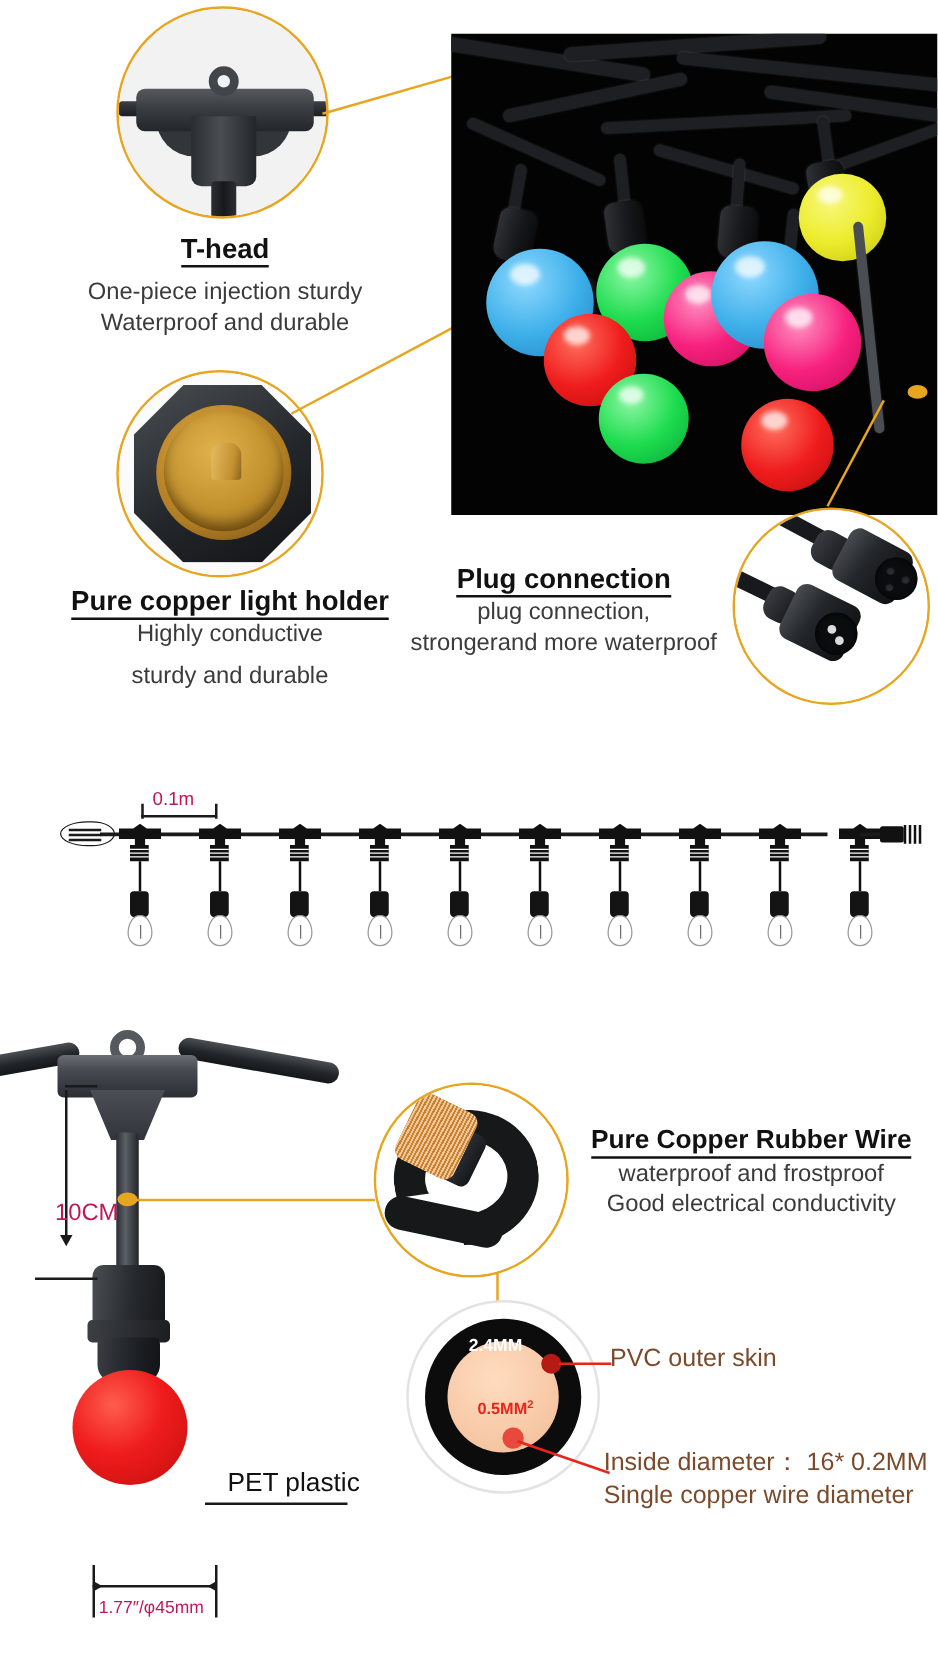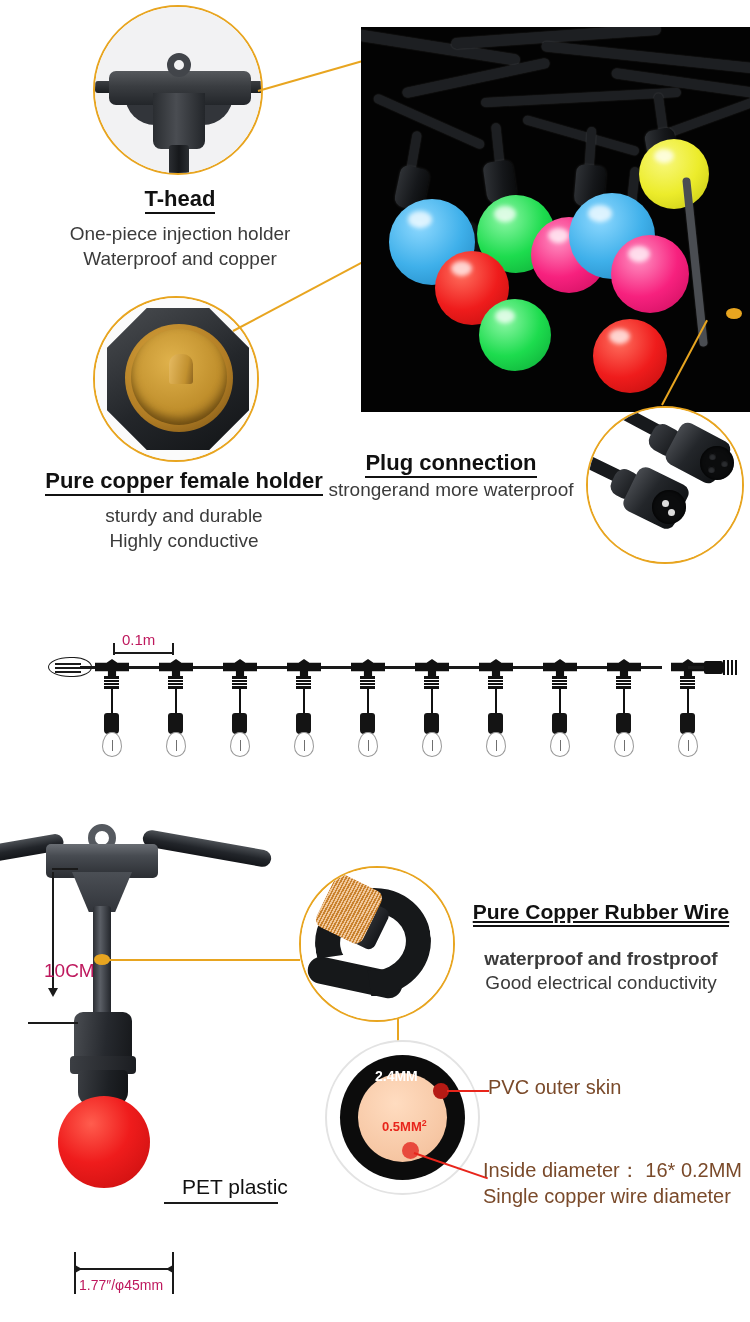--- a/index.html
+++ b/index.html
@@ -271,38 +271,38 @@
       <div class="th-loop"></div>
       <div class="th-drop"></div>
     </div>
   </div>
 
   <div class="lead" style="left:258px; top:90px; width:118px; transform:rotate(-16deg);"></div>
   <div class="dot" style="left:478px; top:42px;"></div>
 
   <div class="cap-wrap" style="left:0; top:186px; width:360px;">
     <div class="hd" style="font-size:22px;">T-head</div>
-    <div class="body-txt" style="font-size:19px; margin-top:8px;">One-piece injection holder</div>
-    <div class="body-txt" style="font-size:19px;">Waterproof and copper</div>
+    <div class="body-txt" style="font-size:19px; margin-top:8px;">One-piece injection sturdy</div>
+    <div class="body-txt" style="font-size:19px;">Waterproof and durable</div>
   </div>
 
   <div class="circ" style="left:93px; top:296px; width:166px; height:166px;">
     <div class="cop-ph">
       <div class="cop-nut"></div>
       <div class="cop-ring1"></div>
       <div class="cop-ring2"></div>
       <div class="cop-pip"></div>
     </div>
   </div>
   <div class="lead" style="left:233px; top:330px; width:150px; transform:rotate(-28deg);"></div>
 
   <div class="cap-wrap" style="left:0; top:468px; width:368px;">
-    <div class="hd" style="font-size:22px;">Pure copper female holder</div>
+    <div class="hd" style="font-size:22px;">Pure copper light holder</div>
+    <div class="body-txt" style="font-size:19px;">Highly conductive</div>
     <div class="body-txt" style="font-size:19px; margin-top:8px;">sturdy and durable</div>
-    <div class="body-txt" style="font-size:19px;">Highly conductive</div>
   </div>
 
   <div class="hero" style="left:361px; top:27px; width:389px; height:385px;">
 
     <div class="hcord" style="left:-20px; top:14px; width:180px; height:11px; transform:rotate(9deg);"></div>
     <div class="hcord" style="left:90px;  top:4px;  width:210px; height:11px; transform:rotate(-4deg);"></div>
     <div class="hcord" style="left:180px; top:26px; width:230px; height:10px; transform:rotate(6deg);"></div>
     <div class="hcord" style="left:40px;  top:46px; width:150px; height:10px; transform:rotate(-12deg);"></div>
     <div class="hcord" style="left:250px; top:52px; width:160px; height:10px; transform:rotate(8deg);"></div>
     <div class="hcord" style="left:120px; top:66px; width:200px; height:9px;  transform:rotate(-3deg);"></div>
@@ -354,20 +354,21 @@
       <div class="pl-face" style="left:64px; top:82px; width:34px; height:34px;"></div>
       <div class="pl-pin" style="left:74px; top:92px; width:7px;  height:7px;"></div>
       <div class="pl-pin" style="left:80px; top:101px; width:7px; height:7px;"></div>
     </div>
   </div>
   <div class="lead" style="left:662px; top:404px; width:96px; transform:rotate(-62deg);"></div>
   <div class="dot" style="left:726px; top:308px;"></div>
 
   <div class="cap-wrap" style="left:311px; top:450px; width:280px;">
     <div class="hd" style="font-size:22px;">Plug connection</div>
+    <div class="body-txt" style="font-size:19px;">plug connection,</div>
     <div class="body-txt" style="font-size:19px;">strongerand more waterproof</div>
   </div>
 
   <div class="sd" style="left:0; top:610px; width:750px; height:170px;">
 
     <div class="dim-lbl" style="left:122px; top:21px; font-size:15px;">0.1m</div>
     <div class="dim-h" style="left:113px; top:42px; width:60px;"></div>
     <div class="dim-tick" style="left:113px; top:33px; height:12px;"></div>
     <div class="dim-tick" style="left:172px; top:33px; height:12px;"></div>
 
@@ -553,22 +554,22 @@
   <div class="circ" style="left:299px; top:866px; width:156px; height:156px;">
     <div class="cw-ph">
       <div class="cw-tail"></div>
       <div class="cw-loop"></div>
       <div class="cw-collar"></div>
       <div class="cw-strands"></div>
     </div>
   </div>
 
   <div style="position:absolute; left:452px; top:900px; width:298px; text-align:center;">
-    <div class="hd" style="font-size:21px;text-decoration:underline;">Pure Copper Rubber Wire</div>
-    <div class="body-txt" style="font-size:19px; margin-top:20px;font-weight:bold;">waterproof and frostproof</div>
+    <div class="hd" style="font-size:21px;">Pure Copper Rubber Wire</div>
+    <div class="body-txt" style="font-size:19px; margin-top:1px;">waterproof and frostproof</div>
     <div class="body-txt" style="font-size:19px;">Good electrical conductivity</div>
   </div>
 
   <div class="lead" style="left:398px; top:1018px; width:26px; transform:rotate(90deg);"></div>
 
   <div class="xs-outer" style="left:325px; top:1040px; width:155px; height:155px;">
   </div>
   <div class="xs-pvc" style="left:340px; top:1055px; width:125px; height:125px;"></div>
   <div class="xs-core" style="left:358px; top:1073px; width:89px; height:89px;"></div>
   <div class="xs-lbl-out" style="left:375px; top:1068px; font-size:14px;">2.4MM</div>

